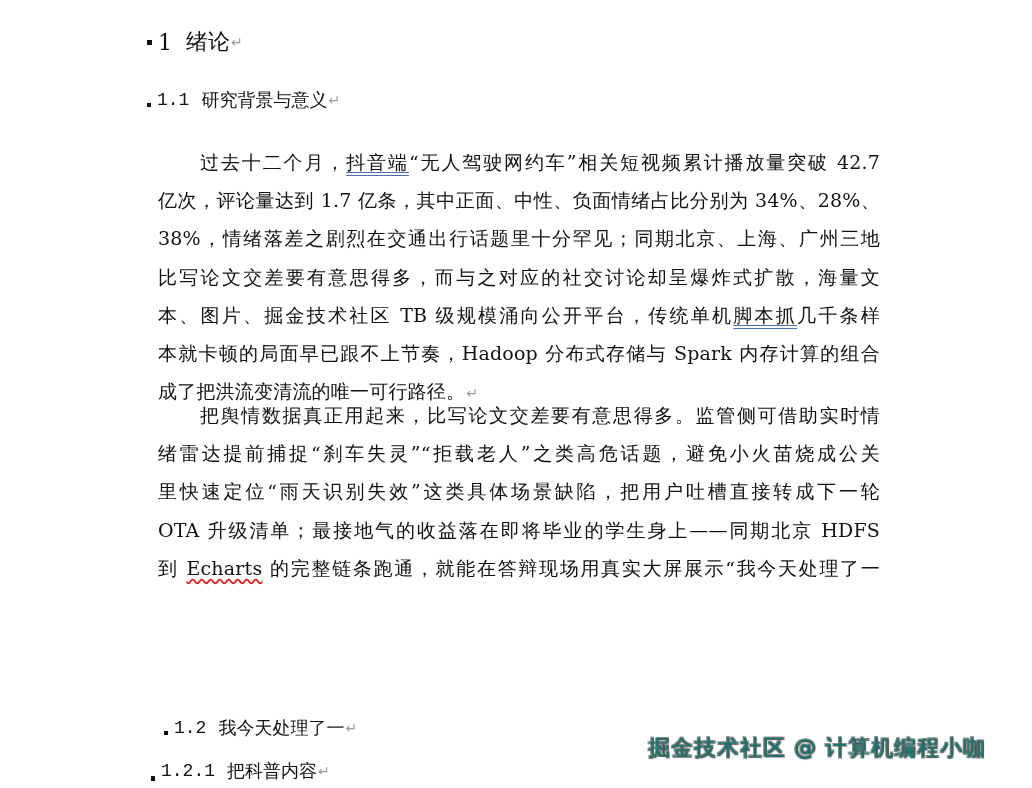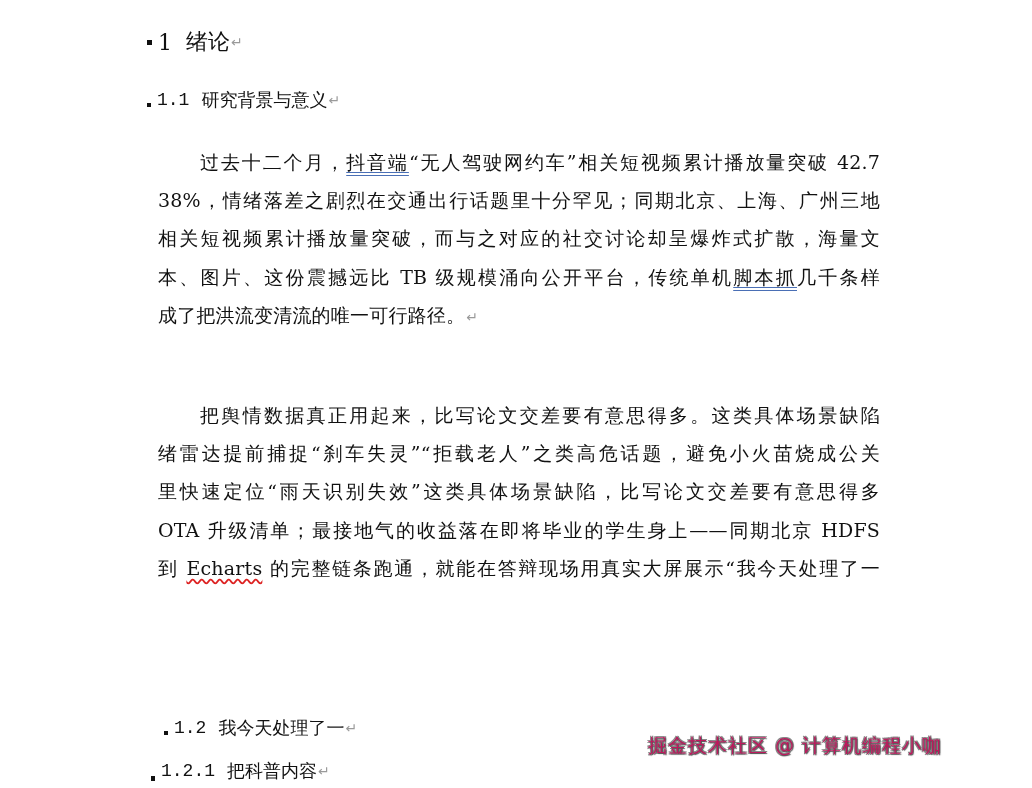--- a/index.html
+++ b/index.html
@@ -20,22 +20,22 @@
   .h2 .num { margin-right:12px;font-family:Liberation Mono, monospace; }
   .h3 .bullet { width:4px; height:5px; margin-top:14px; }
   .para { position:absolute; left:158px; width:722px; font-size:19px; line-height:38.2px; text-align:justify; text-indent:42px; letter-spacing:0.2px; }
   .para span.line { display:block; text-indent:0; text-align-last:justify; white-space:nowrap; }
   .para span.line.first { text-indent:42px; }
   .para span.line.last { text-align-last:left; }
   .u-blue { text-decoration:underline; text-decoration-color:#4a6fb5; text-decoration-style:double; text-underline-offset:3px; }
   .u-red { text-decoration:underline; text-decoration-color:#d22; text-decoration-style:wavy; text-underline-offset:3px; }
   .cursor { display:inline-block; width:1px; height:22px; background:#000; vertical-align:-4px; }
   .watermark {
-    position:absolute; left:648px; top:733px; font-size:19px;
-    font-family:"DejaVu Sans","Liberation Sans",sans-serif; color:#be185d;
+    position:absolute; left:648px; top:733px; font-size:22px;
+    font-family:"DejaVu Sans","Liberation Sans",sans-serif; color:#0f766e;
     text-shadow:1px 1px 1px #555, -1px -1px 0 #888, 1px -1px 0 #888, -1px 1px 0 #888;
     letter-spacing:1px; white-space:nowrap;
   }
 </style>
 </head>
 <body>
 
 <div class="page">
 
   <div class="heading h1">
@@ -47,30 +47,32 @@
 
   <div class="heading h2" style="left:147px;top:86px;">
     <span class="bullet"></span>
     <span class="num">1.1</span>
     <span>研究背景与意义</span>
     <span class="pilcrow">↵</span>
   </div>
 
   <div class="para" style="top:133px;margin-top:10px;">
     <span class="line first"><span>过去十二个月，</span><span class="u-blue">抖音端</span><span>“无人驾驶网约车”相关短视频累计播放量突破 42.7</span></span>
+    <span class="line">亿次，评论量达到 1.7 亿条，其中正面、中性、负面情绪占比分别为 34%、28%、</span>
     <span class="line">38%，情绪落差之剧烈在交通出行话题里十分罕见；同期北京、上海、广州三地</span>
-    <span class="line">相关短视频累计播放量突破，而与之对应的社交讨论却呈爆炸式扩散，海量文</span>
-    <span class="line"><span>本、图片、这份震撼远比 TB 级规模涌向公开平台，传统单机</span><span class="u-blue">脚本抓</span><span>几千条样</span></span>
+    <span class="line">比写论文交差要有意思得多，而与之对应的社交讨论却呈爆炸式扩散，海量文</span>
+    <span class="line"><span>本、图片、掘金技术社区 TB 级规模涌向公开平台，传统单机</span><span class="u-blue">脚本抓</span><span>几千条样</span></span>
+    <span class="line">本就卡顿的局面早已跟不上节奏，Hadoop  分布式存储与  Spark  内存计算的组合</span>
     <span class="line last"><span>成了把洪流变清流的唯一可行路径。</span><span class="pilcrow">↵</span></span>
   </div>
 
   <div class="para" style="top:396px;">
-    <span class="line first">把舆情数据真正用起来，比写论文交差要有意思得多。这类具体场景缺陷</span>
+    <span class="line first">把舆情数据真正用起来，比写论文交差要有意思得多。监管侧可借助实时情</span>
     <span class="line">绪雷达提前捕捉“刹车失灵”“拒载老人”之类高危话题，避免小火苗烧成公关</span>
-    <span class="line">里快速定位“雨天识别失效”这类具体场景缺陷，比写论文交差要有意思得多</span>
+    <span class="line">里快速定位“雨天识别失效”这类具体场景缺陷，把用户吐槽直接转成下一轮</span>
     <span class="line">OTA  升级清单；最接地气的收益落在即将毕业的学生身上——同期北京  HDFS</span>
     <span class="line"><span>到 </span><span class="u-red">Echarts</span><span> 的完整链条跑通，就能在答辩现场用真实大屏展示“我今天处理了一</span></span>
   </div>
 
   <div class="heading h2" style="left:164px;top:714px;">
     <span class="bullet"></span>
     <span class="num">1.2</span>
     <span>我今天处理了一</span>
     <span class="pilcrow">↵</span>
   </div>

